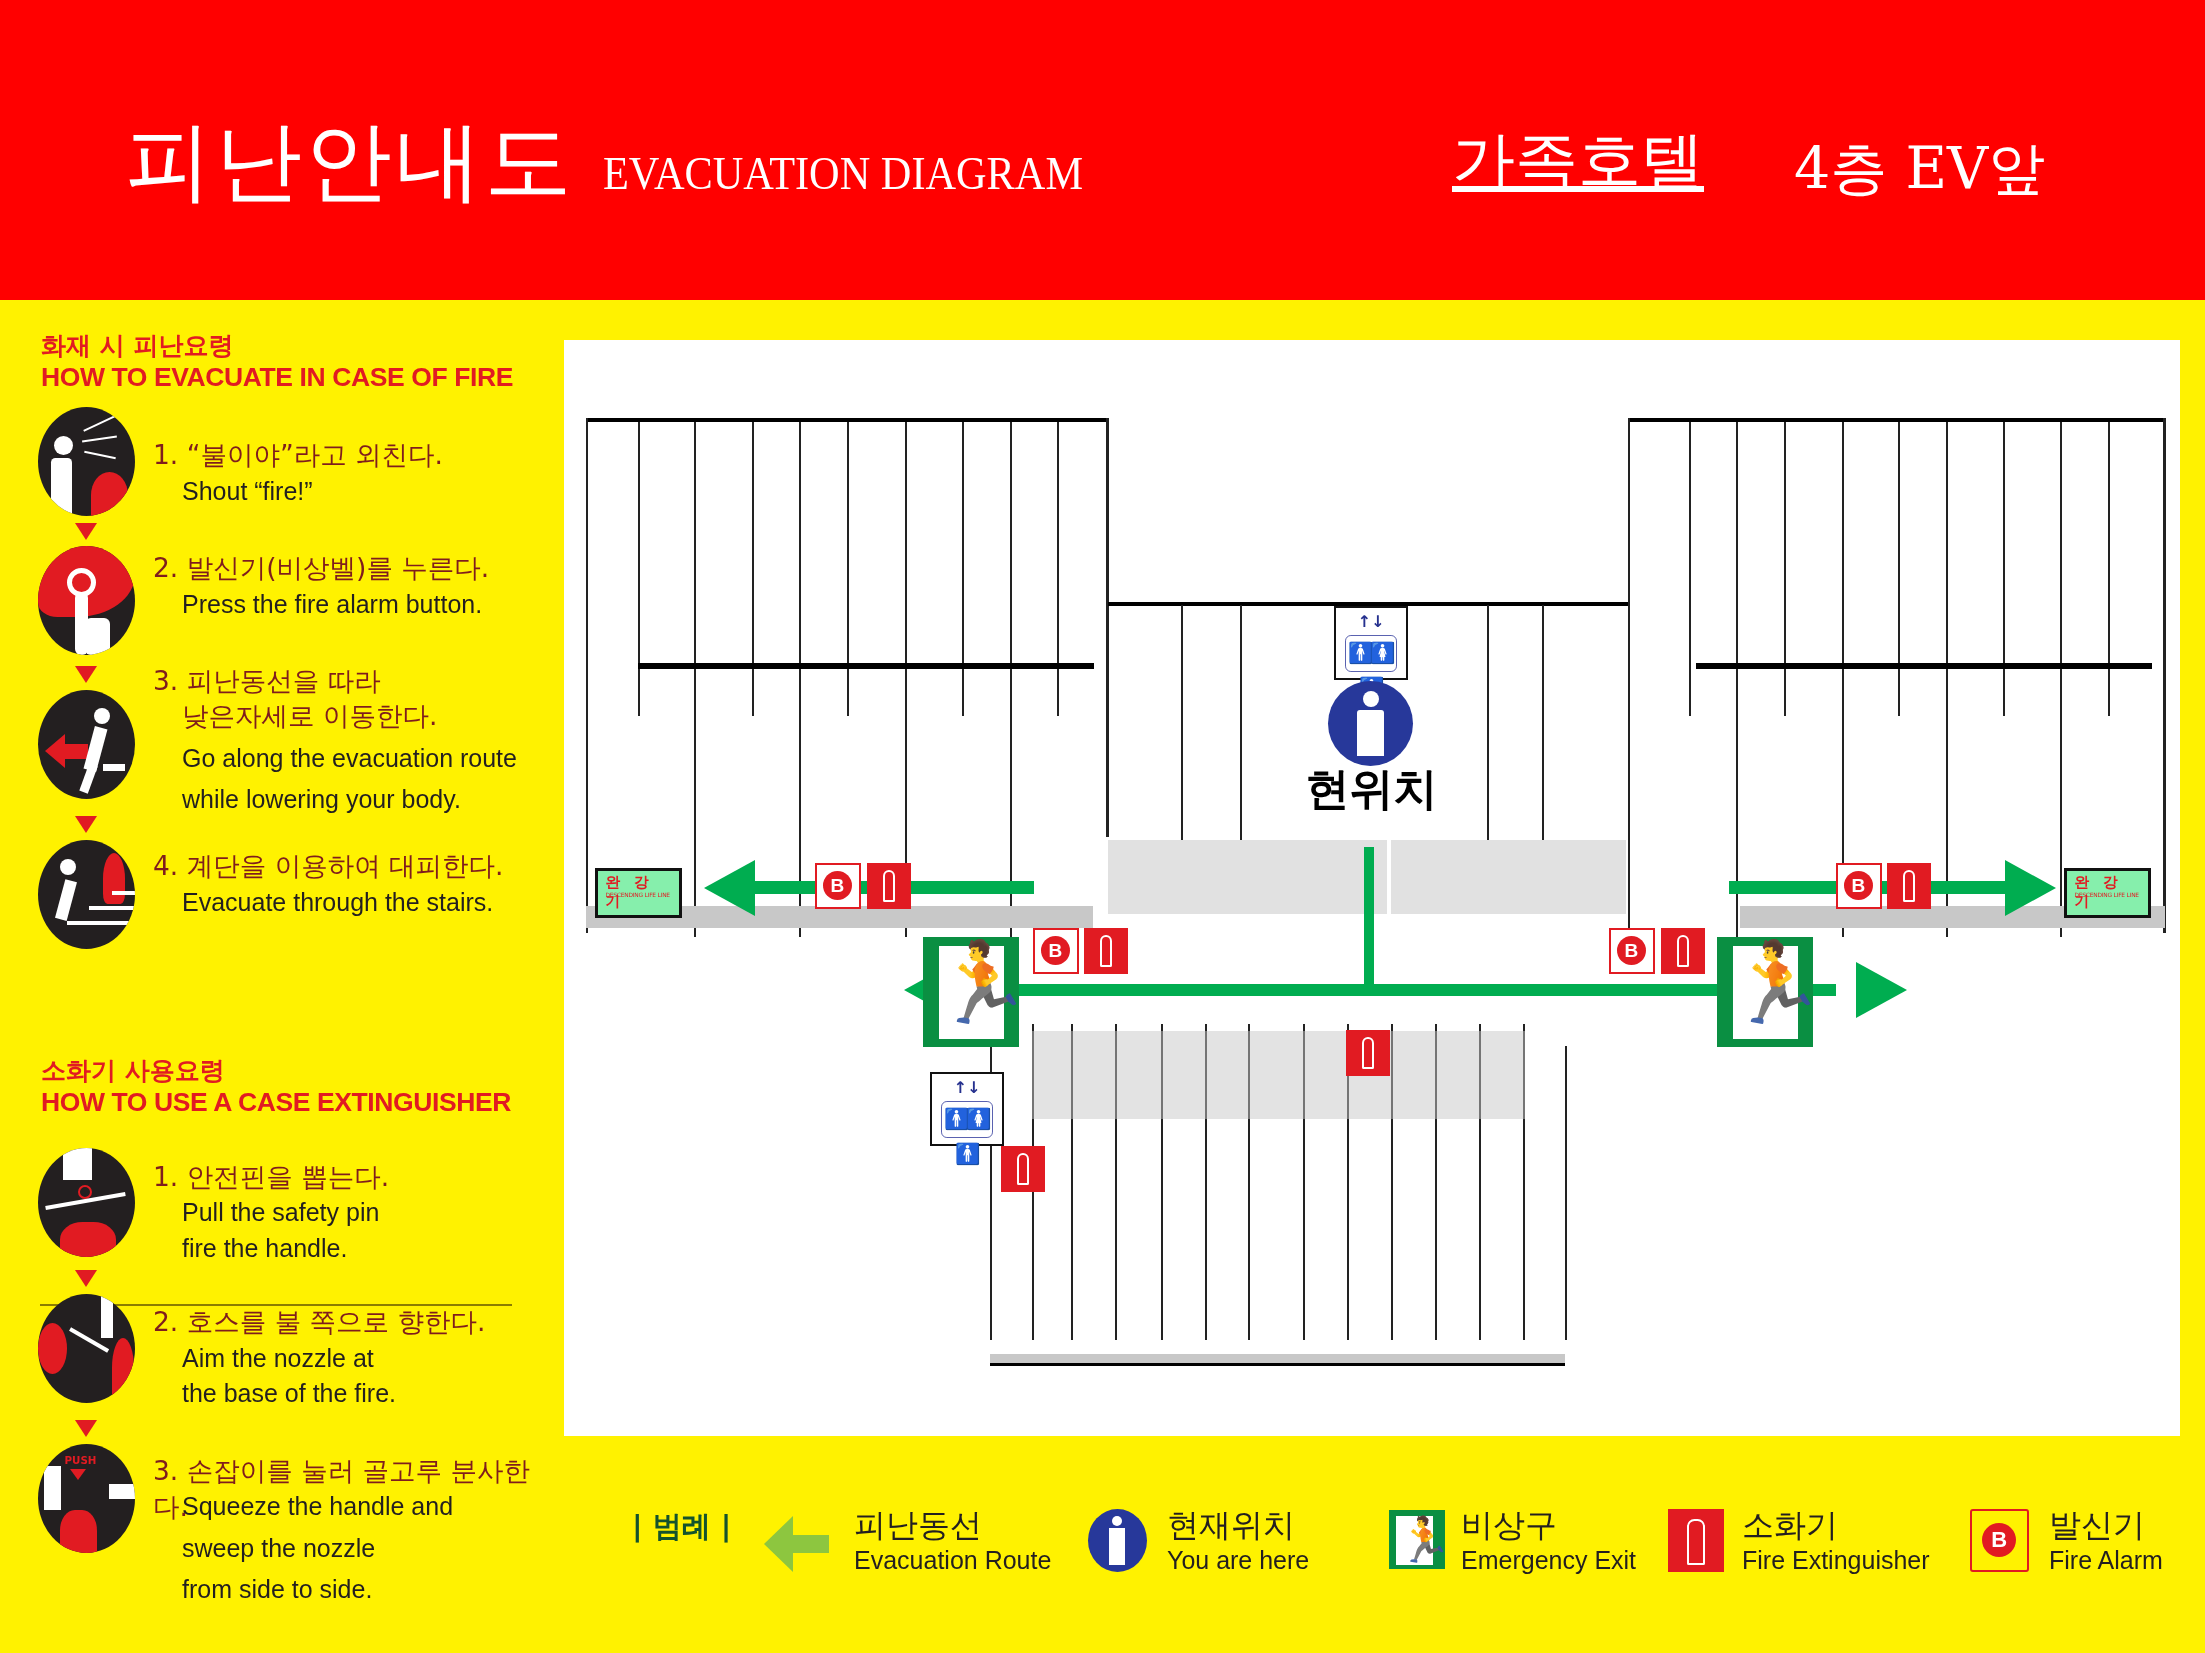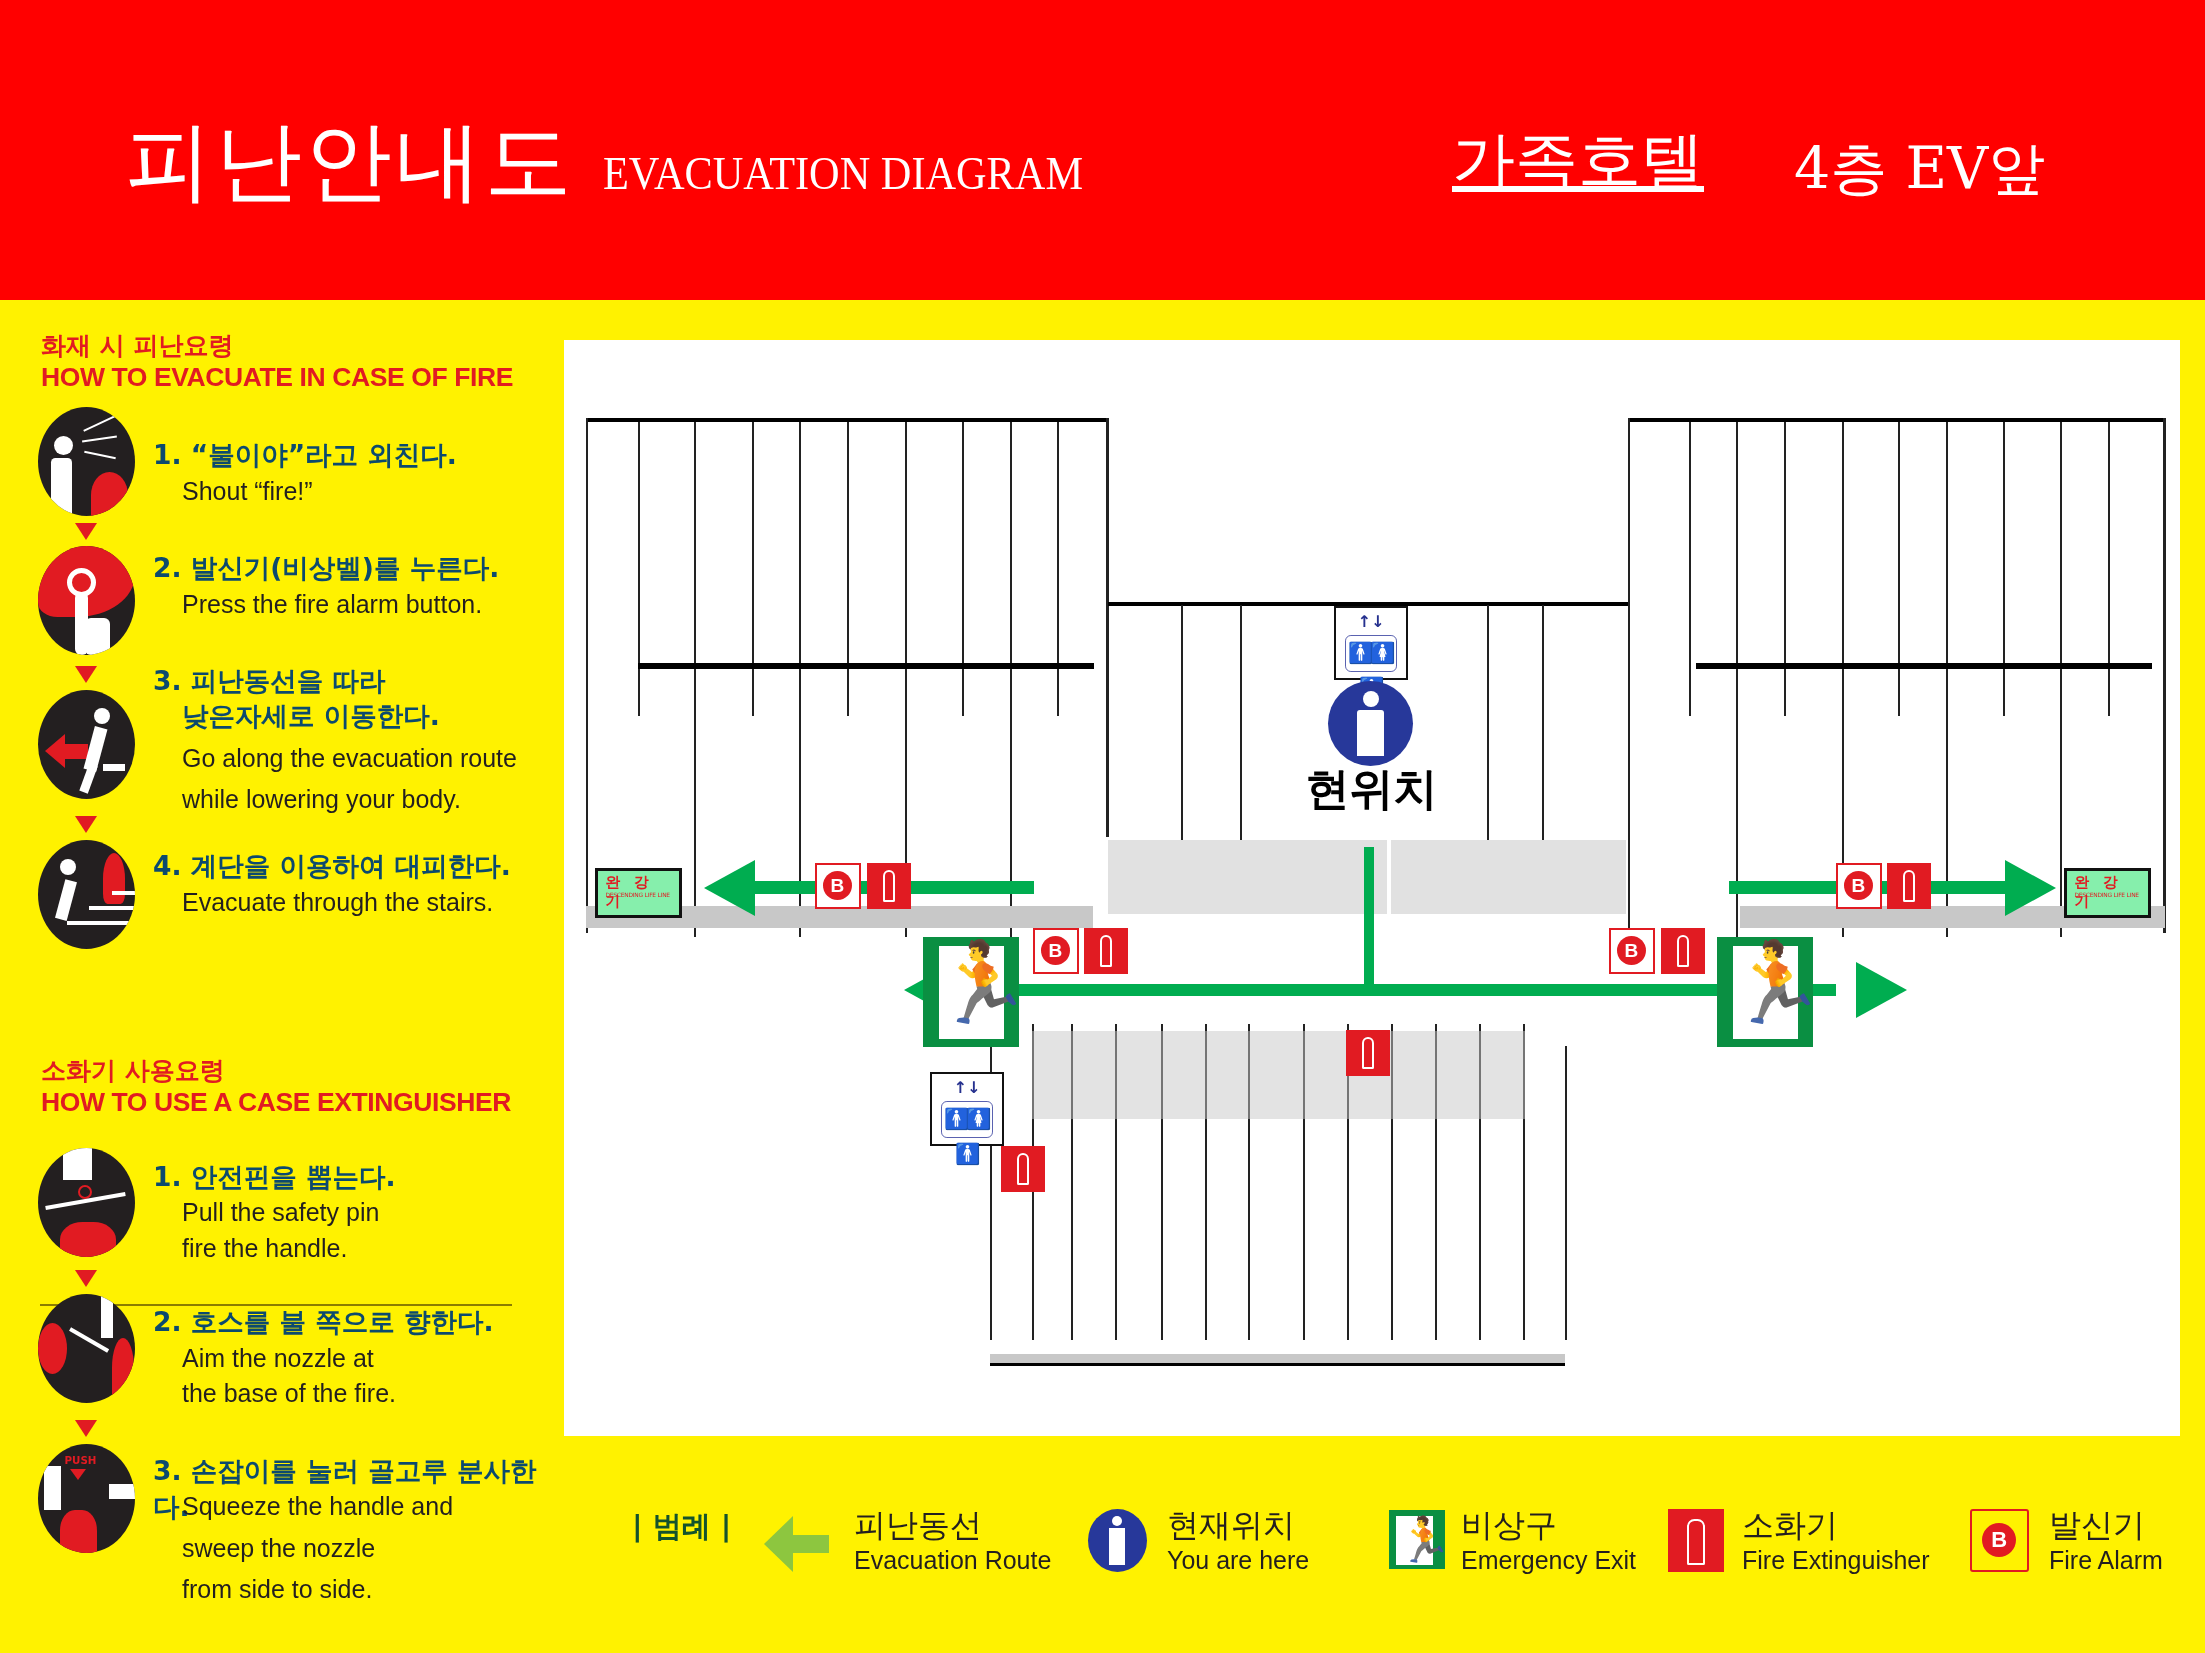--- a/index.html
+++ b/index.html
@@ -8,21 +8,21 @@
   .title-ko{position:absolute;left:125px;top:103px;color:#fff;font-family:"DejaVu Serif","Liberation Serif",serif;font-size:87px;font-weight:normal;letter-spacing:2.9px;}
   .title-en{position:absolute;left:603px;top:147px;color:#fff;font-family:"Liberation Serif","DejaVu Serif",serif;font-size:46px;transform:scaleX(0.92);transform-origin:left;}
   .title-loc{position:absolute;left:1452px;top:118px;color:#fff;font-family:"DejaVu Serif","Liberation Serif",serif;font-size:63px;text-decoration:underline;}
   .title-floor{position:absolute;left:1794px;top:131px;color:#fff;font-family:"DejaVu Serif","Liberation Serif",serif;font-size:57px;}
 
   .side{position:absolute;left:0;top:300px;width:559px;height:1354px;}
   .sec-ko{position:absolute;left:41px;color:#e11b22;font-size:25px;font-weight:bold;}
   .sec-en{position:absolute;left:41px;color:#e11b22;font-size:26.5px;font-weight:bold;font-family:"Liberation Sans",sans-serif;letter-spacing:-0.4px;}
   .step-icon{position:absolute;left:38px;width:97px;height:109px;border-radius:50%;background:#231f20;overflow:hidden;}
   .step-arrow{position:absolute;left:75px;width:0;height:0;border-left:11px solid transparent;border-right:11px solid transparent;border-top:17.6px solid #e11b22;}
-  .step-ko{position:absolute;left:153px;color:#0c4a6e;font-size:26.5px;font-weight:bold;}
+  .step-ko{position:absolute;left:153px;color:#7f1d1d;font-size:26.5px;}
   .step-en{position:absolute;left:182px;color:#231f20;font-size:25px;font-family:"Liberation Sans",sans-serif;line-height:41px;}
   .divider{position:absolute;left:40px;top:1004px;width:472px;height:1.5px;background:#8a7d00;}
 
   .map{position:absolute;left:564px;top:340px;width:1616px;height:1096px;background:#fff;overflow:hidden;}
   .wall{position:absolute;background:#000;}
   .thin{position:absolute;background:#222;}
   .grey{position:absolute;background:#c8c8c8;}
   .route{position:absolute;background:#00ad50;}
   .arrow-l{position:absolute;width:0;height:0;border-top:28px solid transparent;border-bottom:28px solid transparent;border-right:51px solid #00ad50;}
   .arrow-r{position:absolute;width:0;height:0;border-top:28px solid transparent;border-bottom:28px solid transparent;border-left:51px solid #00ad50;}

